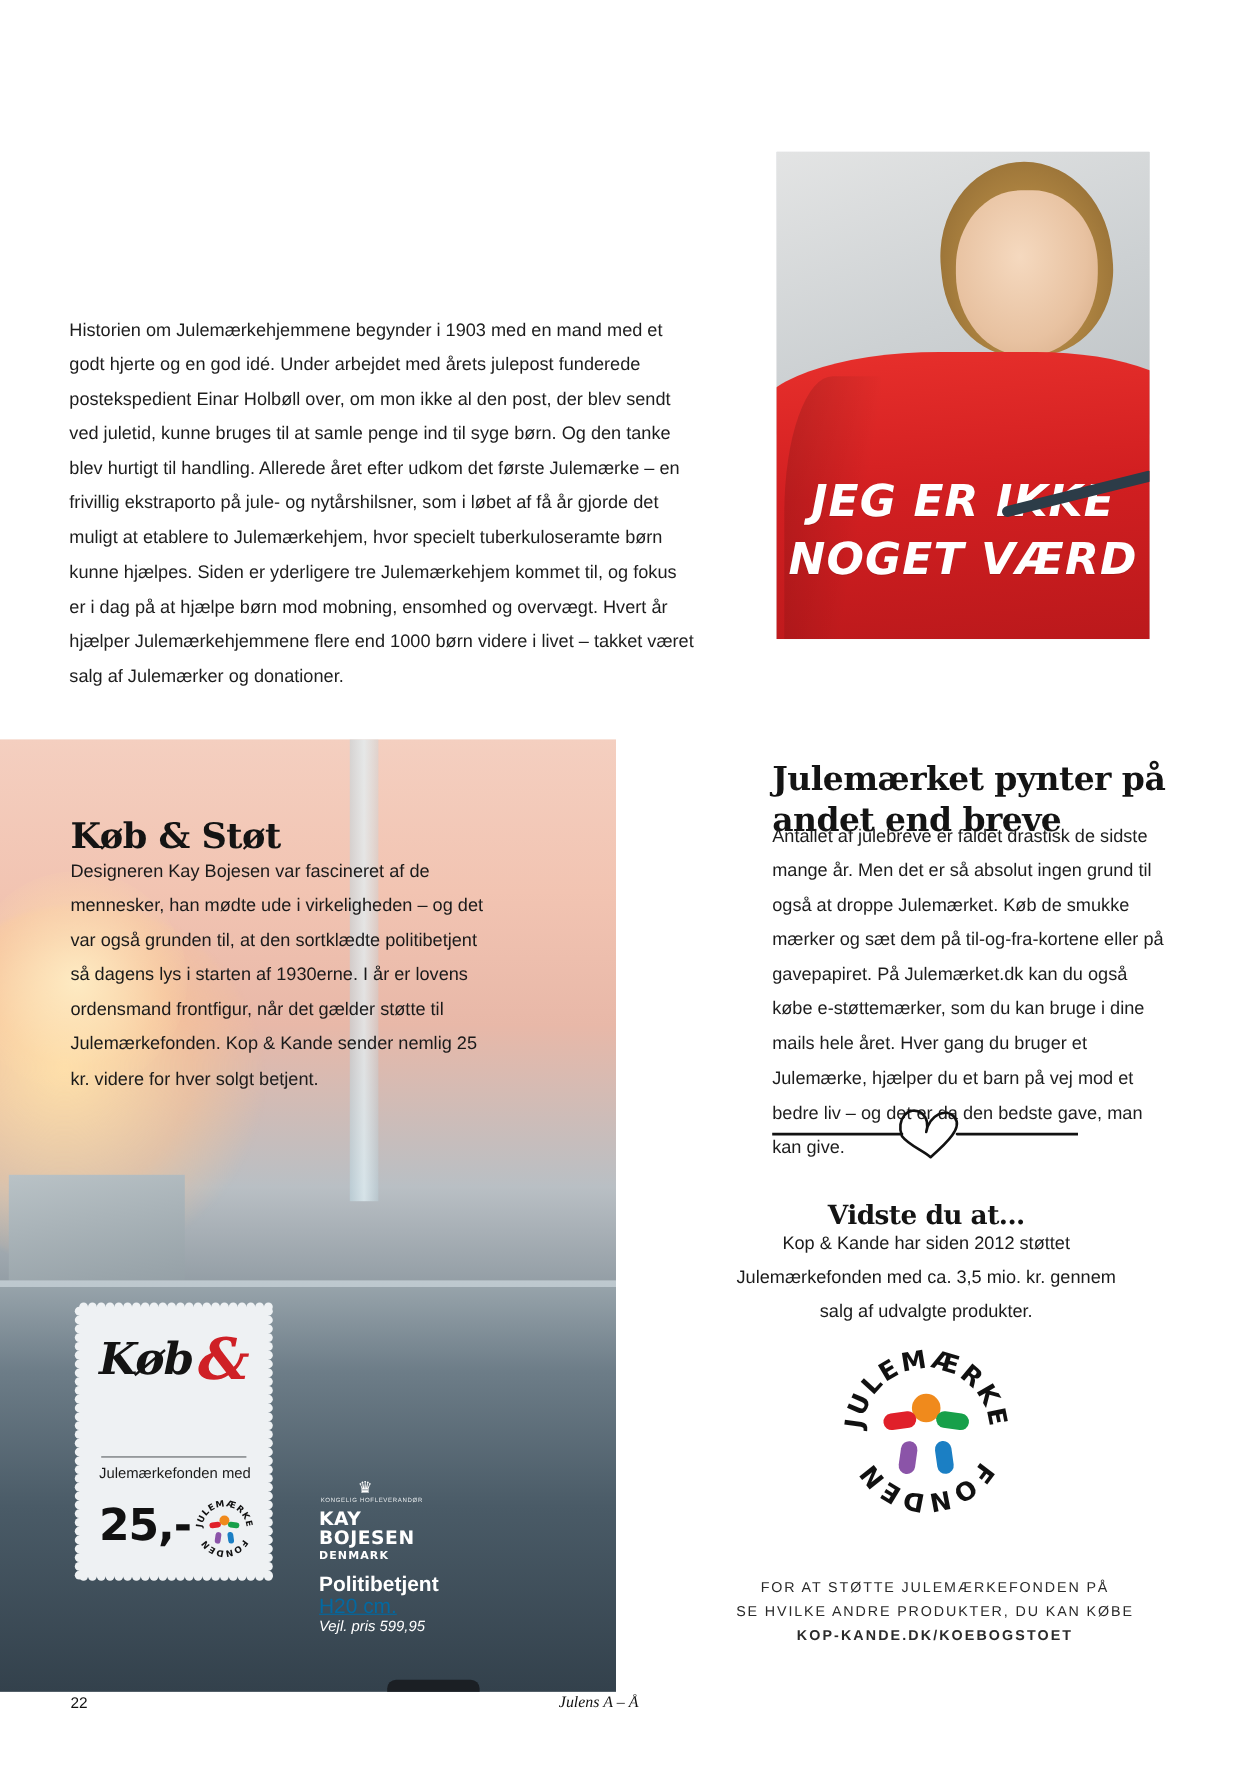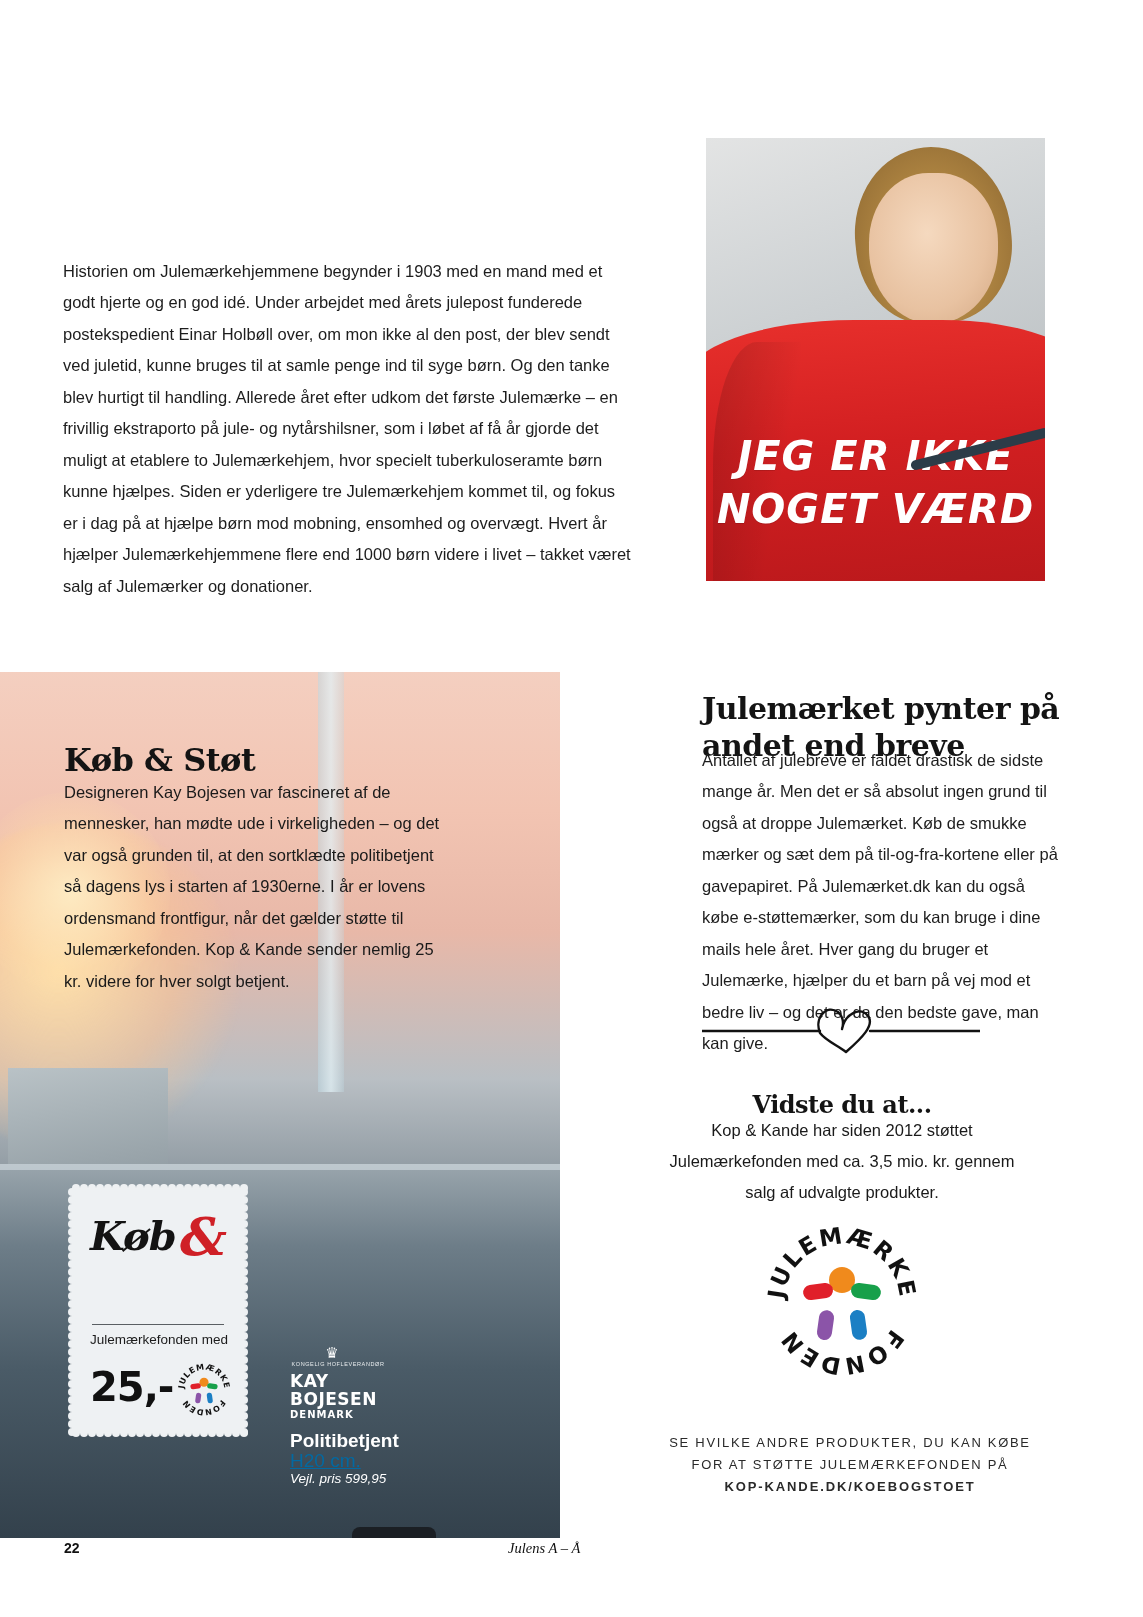--- a/index.html
+++ b/index.html
@@ -27,21 +27,21 @@
     color:#1d1d1d;
   }
 
   
   #main-headline{
     position:absolute;left:62px;top:158px;
     font-size:74px;line-height:78px;
     white-space:nowrap;
   }
   #intro-paragraph{
-    position:absolute;left:63px;top:239px;width:570px;
+    position:absolute;left:63px;top:268px;width:570px;
   }
 
   
   #hero-photo{
     position:absolute;left:706px;top:138px;width:339px;height:443px;
     overflow:hidden;background:#cfd3d6;
   }
   #hero-photo .bg{
     position:absolute;inset:0;
     background:
@@ -260,21 +260,21 @@
   #product-caption .prod-size{
     display:block;font-size:19px;line-height:18px;color:#0369a1;text-decoration:underline;
   }
   #product-caption .prod-price{
     display:block;font-size:13.5px;line-height:18px;color:#fff;font-style:italic;
   }
 
   
   #page-number{
     position:absolute;left:64px;top:1540px;
-    font-weight:700;font-size:14px;color:#111;
+    font-weight:400;font-size:14px;color:#111;
   }
   #page-footer-title{
     position:absolute;left:508px;top:1540px;
     font-style:italic;font-size:14.5px;color:#111;
     font-family:"Liberation Serif", serif;
   }
 </style>
 </head>
 <body>
 
@@ -326,22 +326,22 @@
       </text>
       <circle cx="80" cy="58" r="13" fill="#f08a1c"></circle>
       <rect x="41" y="62" width="30" height="15" rx="7.5" fill="#e0202a" transform="rotate(-8 56 69)"></rect>
       <rect x="89" y="62" width="30" height="15" rx="7.5" fill="#17a04a" transform="rotate(8 104 69)"></rect>
       <rect x="56" y="88" width="15" height="30" rx="7.5" fill="#8b54a8" transform="rotate(8 63 103)"></rect>
       <rect x="89" y="88" width="15" height="30" rx="7.5" fill="#1b7fc4" transform="rotate(-8 96 103)"></rect>
     </svg>
   </div>
 
   <div id="footer-cta">
+    <div>FOR AT STØTTE JULEMÆRKEFONDEN PÅ</div>
     <div>SE HVILKE ANDRE PRODUKTER, DU KAN KØBE</div>
-    <div>FOR AT STØTTE JULEMÆRKEFONDEN PÅ</div>
     <div class="cta-url">KOP-KANDE.DK/KOEBOGSTOET</div>
   </div>
 
   <div id="product-photo">
     <div class="ph-bg"></div>
     <div class="bokeh"></div>
     <div class="bokeh2"></div>
     <div class="glass-strip"></div>
     <div class="board"></div>
     <div class="counter"></div>

